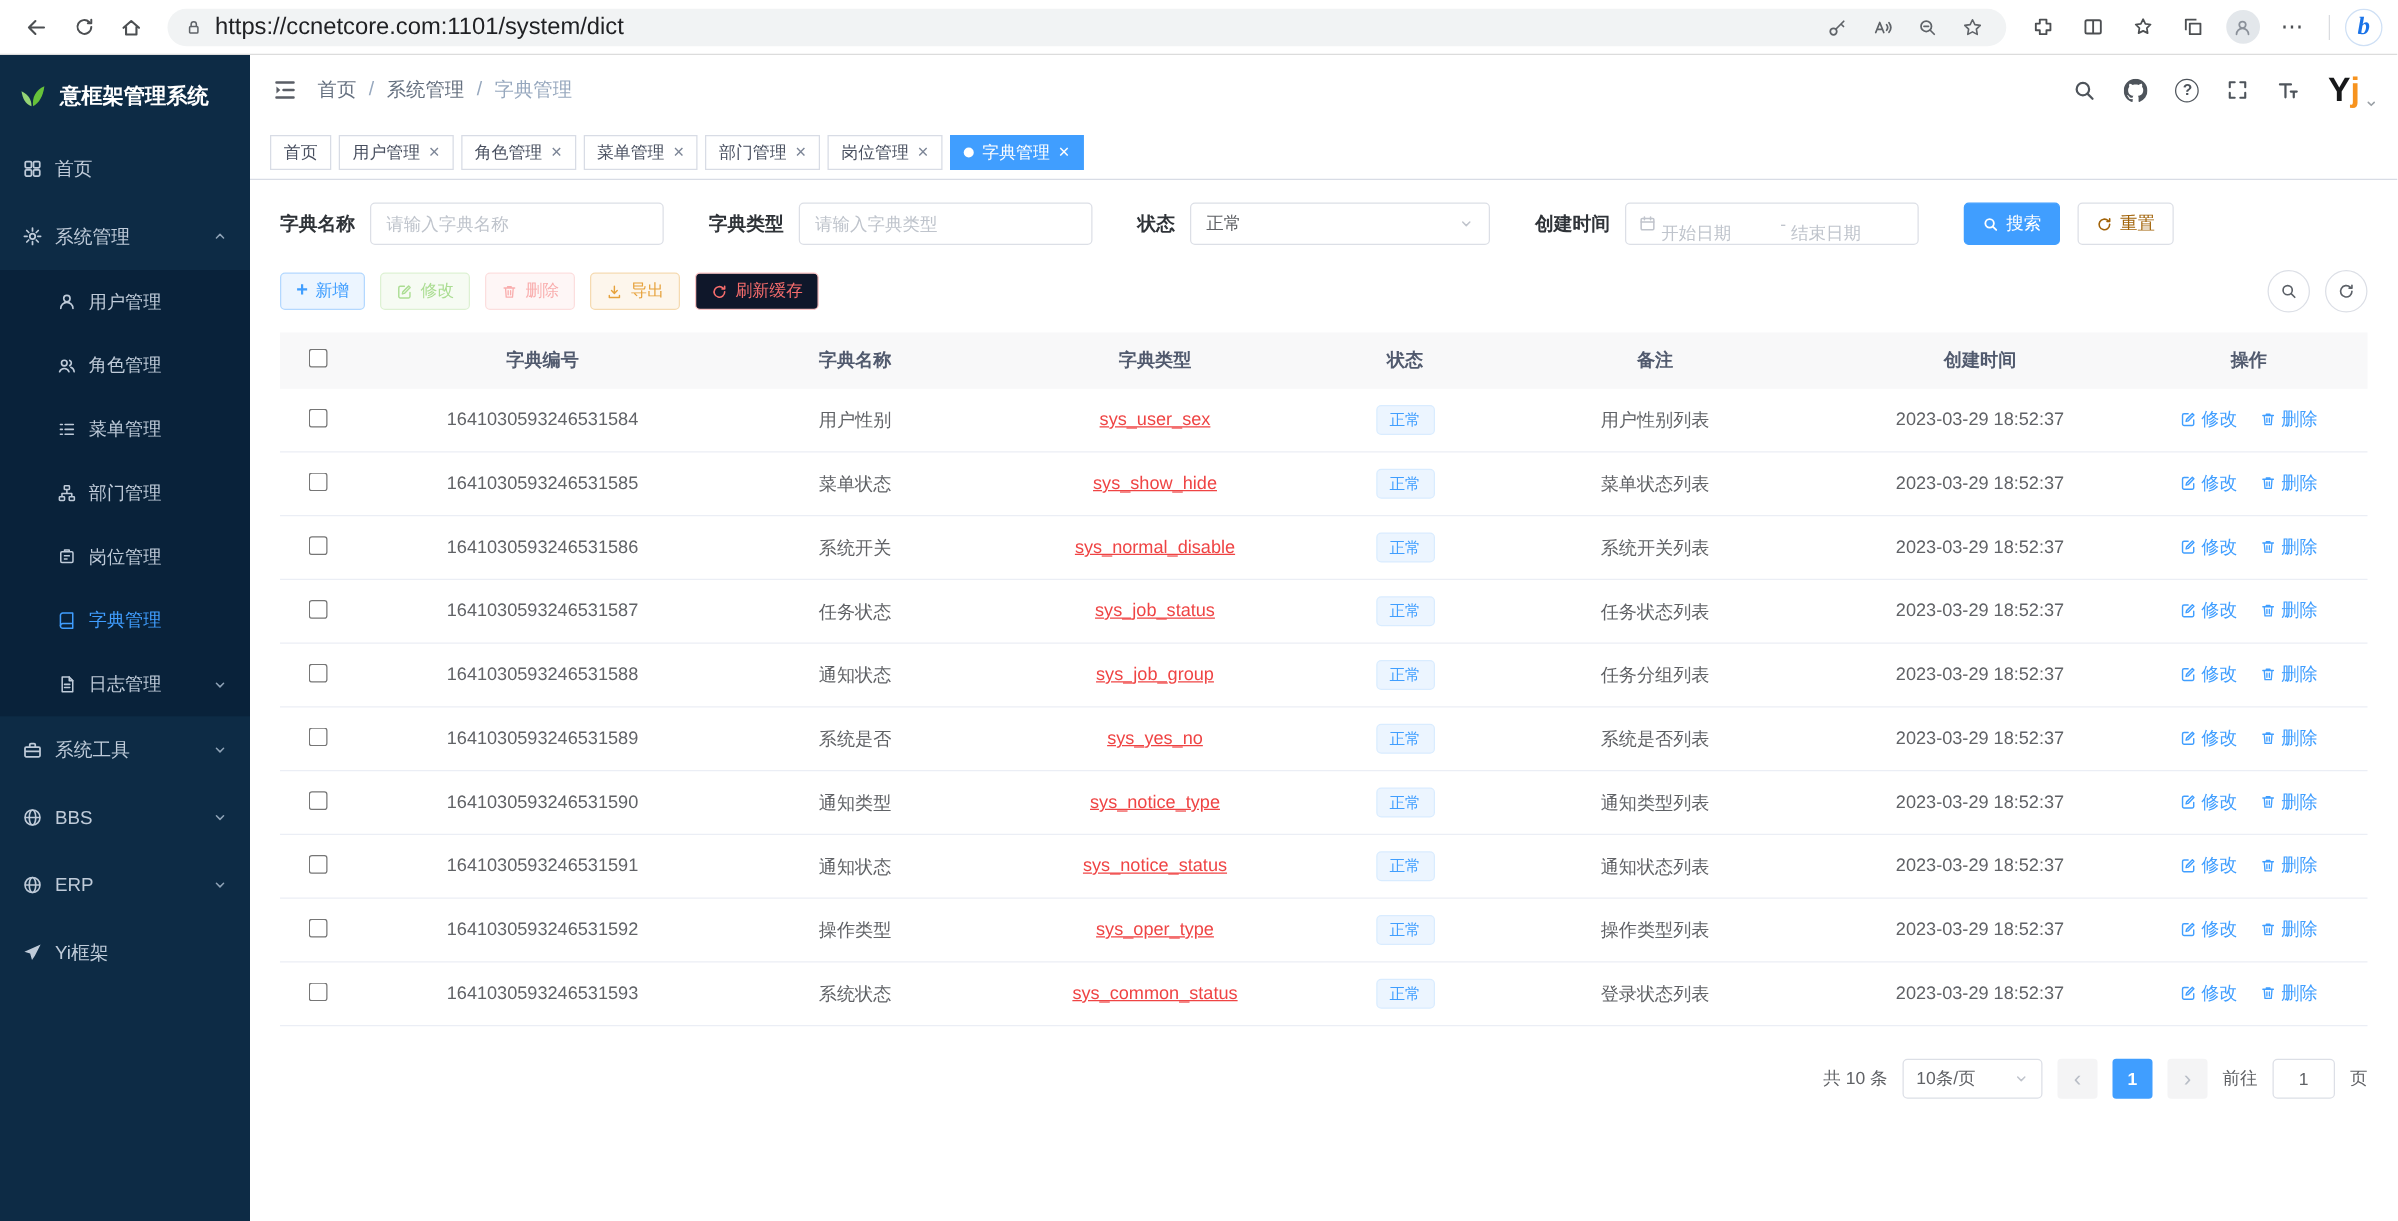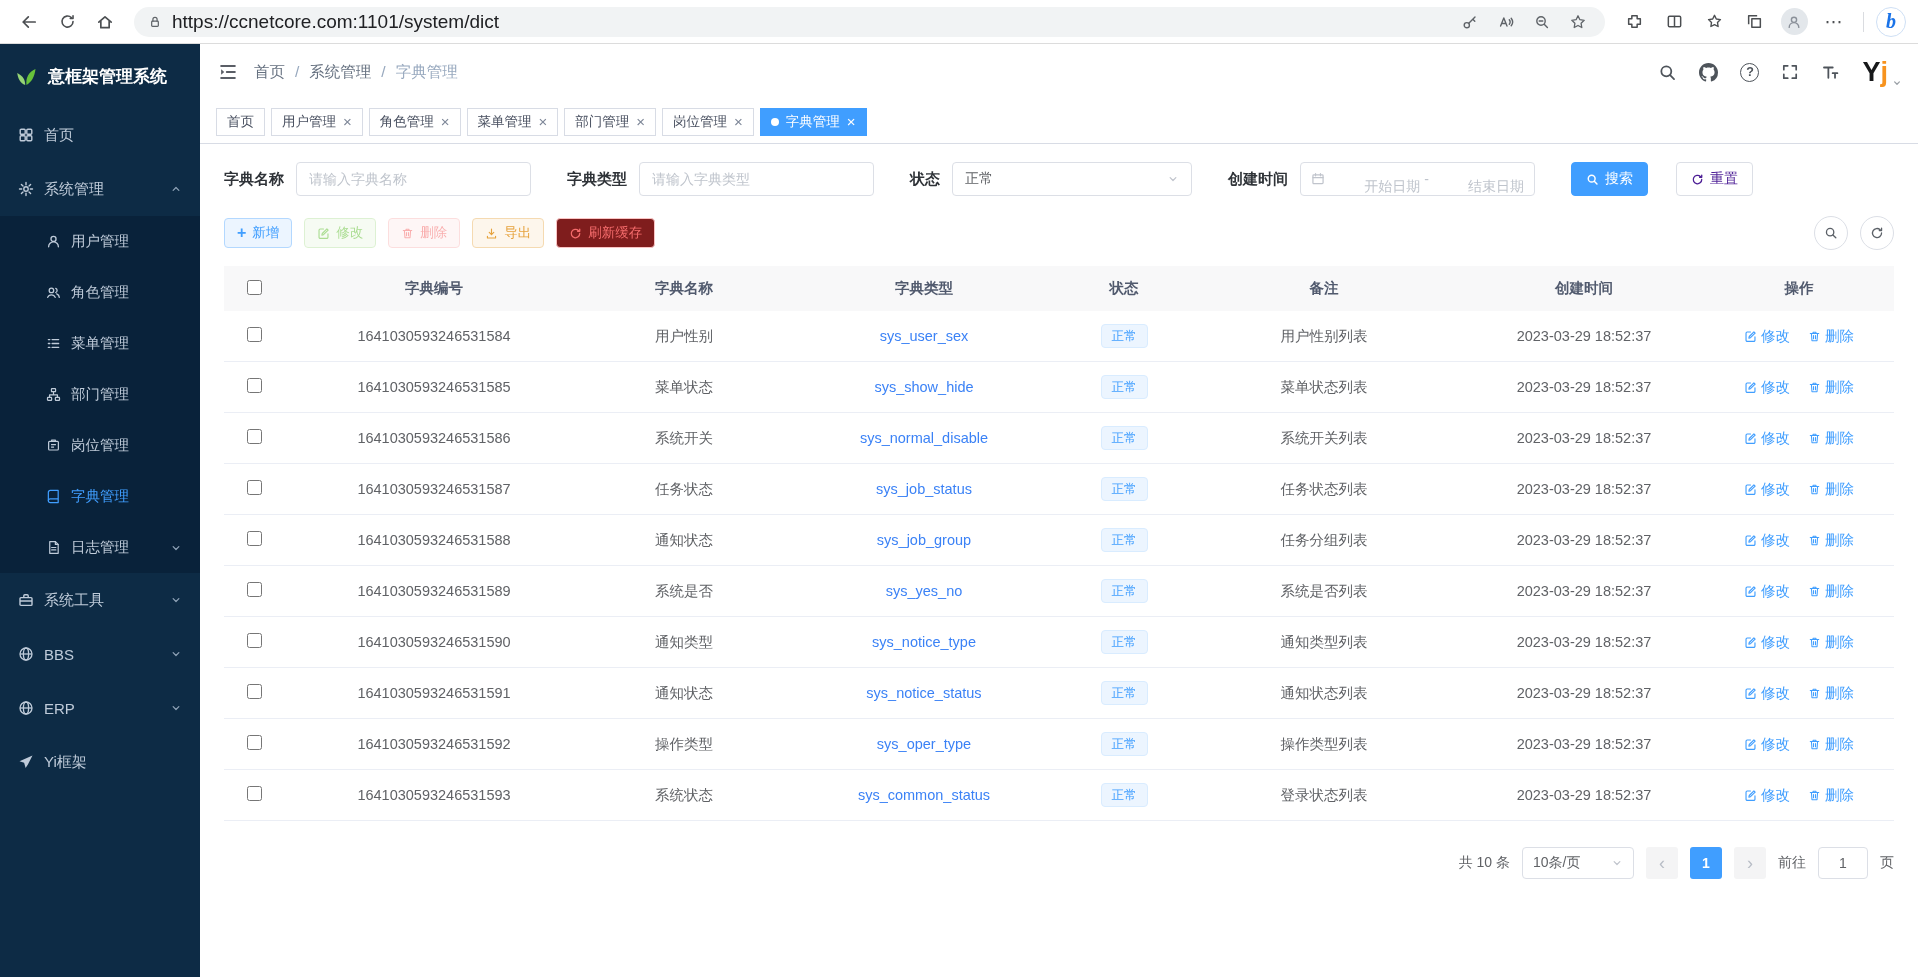--- a/index.html
+++ b/index.html
@@ -71,46 +71,46 @@
   .fl { font-size:15px; font-weight:700; color:#2f3338; margin-right:12px; white-space:nowrap; }
   .inp { height:34px; border:1px solid #dcdfe6; border-radius:4px; padding:0 12px;
     font-size:14px; color:#606266; width:235px; outline:none; background:#fff; font-family:inherit; }
   .inp::placeholder { color:#bfc4cc; }
   .sel { width:240px; height:34px; border:1px solid #dcdfe6; border-radius:4px; display:flex;
     align-items:center; justify-content:space-between; padding:0 12px; font-size:14px;
     color:#606266; background:#fff; cursor:pointer; }
   .sel .cv, .drange .cal { color:#c0c4cc; }
   .drange { width:235px; height:34px; border:1px solid #dcdfe6; border-radius:4px; display:flex;
     align-items:center; gap:4px; padding:0 10px; font-size:14px; color:#bfc4cc; background:#fff; cursor:pointer; }
-  .drange .ph { flex:1; text-align:right; white-space:nowrap;margin-top:16px; }
+  .drange .ph { flex:1; text-align:left; white-space:nowrap;margin-top:16px; }
   .btn { height:34px; border-radius:4px; display:inline-flex; align-items:center; gap:6px;
     padding:0 14px; font-size:14px; cursor:pointer; border:1px solid transparent; }
   .btn.primary { background:#409eff; border-color:#409eff; color:#fff;font-family:Liberation Mono, monospace; }
-  .btn.plainw { background:#fff; border-color:#dcdfe6; color:#4c1d95; margin-left:28px;font-family:Liberation Mono, monospace; }
+  .btn.plainw { background:#fff; border-color:#dcdfe6; color:#a16207; margin-left:14px;font-family:Liberation Mono, monospace; }
 
   .toolrow { display:flex; align-items:center; margin-top:20px; }
   .tbtn { height:30px; border-radius:4px; display:inline-flex; align-items:center; gap:6px;
     padding:0 12px; font-size:13.5px; margin-right:12px; cursor:pointer; border:1px solid; }
   .tbtn .plus { font-size:16px; font-weight:600; line-height:1; }
   .tbtn.add    { color:#409eff; background:#ecf5ff; border-color:#b3d8ff; }
   .tbtn.edit   { color:#67c23a; background:#f0f9eb; border-color:#c2e7b0; opacity:.55; }
   .tbtn.del    { color:#f56c6c; background:#fef0f0; border-color:#fbc4c4; opacity:.55; }
   .tbtn.export { color:#e6a23c; background:#fdf6ec; border-color:#f5dab1; }
-  .tbtn.cache  { color:#f56c6c; background:#7f1d1d; border-color:#fbc4c4; }
+  .tbtn.cache  { color:#f56c6c; background:#0f172a; border-color:#fbc4c4; }
   .toolright { margin-left:auto; display:flex; gap:12px; }
   .circ { width:34px; height:34px; border-radius:50%; border:1px solid #dcdfe6; display:flex;
     align-items:center; justify-content:center; color:#5b6067; background:#fff; cursor:pointer; }
 
   
   table { width:100%; border-collapse:collapse; table-layout:fixed; margin-top:16px; }
   th { background:#f8f8f9; color:#515a6e; font-size:14.5px; font-weight:700; padding:13px 4px;
     text-align:center; white-space:nowrap; }
   td { border-bottom:1px solid #ebeef5; color:#606266; font-size:14.5px; padding:13px 4px;
     text-align:center; white-space:nowrap; overflow:hidden; text-overflow:ellipsis; }
-  .link { color:#3b82f6; cursor:pointer; }
+  .link { color:#ef4444; cursor:pointer;text-decoration:underline; }
   .tag-st { display:inline-block; padding:1px 10px; line-height:20px; font-size:12.5px;
     color:#409eff; background:#ecf5ff; border:1px solid #d9ecff; border-radius:4px; }
   .op { color:#409eff; display:inline-flex; align-items:center; gap:4px; cursor:pointer; }
   .op + .op { margin-left:14px; }
   input[type=checkbox] { width:15px; height:15px; accent-color:#409eff; cursor:pointer; }
 
   
   .pager { margin-top:26px; display:flex; justify-content:flex-end; align-items:center;
     gap:12px; color:#606266; font-size:14px; }
   .psel { width:112px; height:32px; border:1px solid #dcdfe6; border-radius:4px; display:flex;

